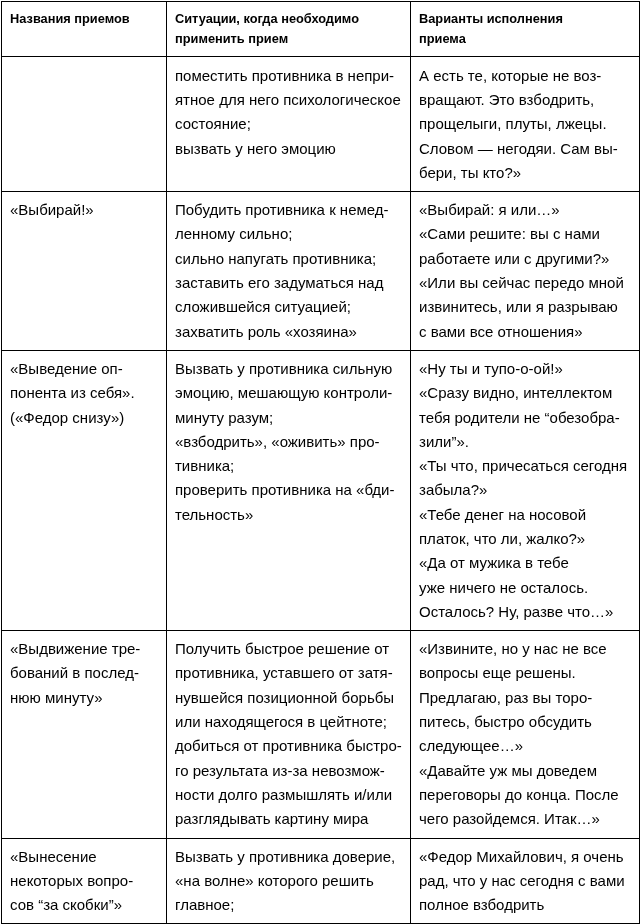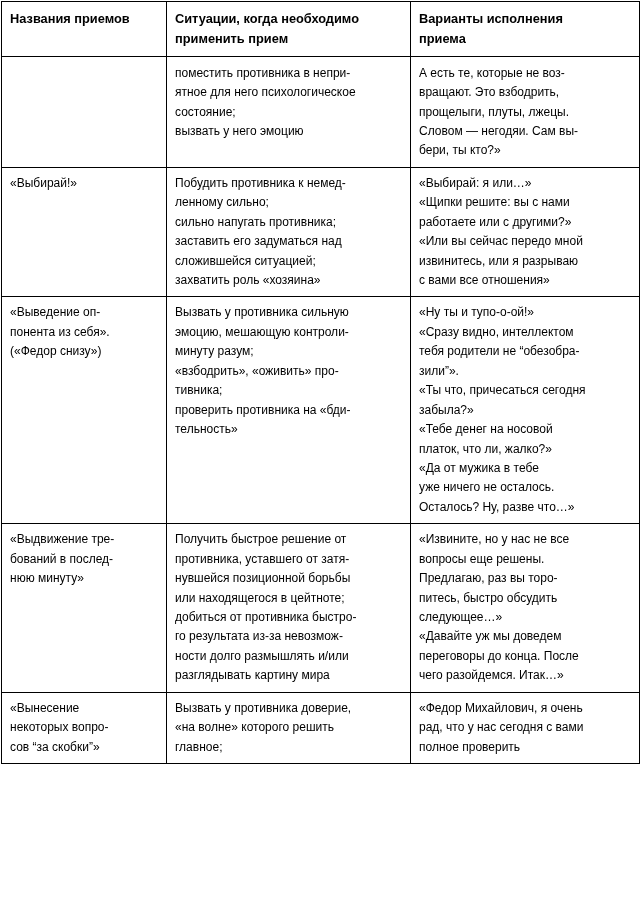--- a/index.html
+++ b/index.html
@@ -29,21 +29,21 @@
   }
   table.tactics-table col.col-names   { width: 165px; }
   table.tactics-table col.col-situations { width: 244px; }
   table.tactics-table col.col-variants   { width: 229px; }
 
   table.tactics-table th,
   table.tactics-table td {
     border: 1px solid #000000;
     vertical-align: top;
     padding: 6px 7px 6px 8px;
-    font-size: 12px;
+    font-size: 15px;
     line-height: 1.00;
     text-align: left;
   }
   table.tactics-table thead th {
     font-weight: bold;
     font-size: 12.8px;
     padding-top: 7px;
     padding-bottom: 7px;
     line-height: 1.55;
   }
@@ -120,21 +120,21 @@
             <p>ленному сильно;</p>
             <p>сильно напугать противника;</p>
             <p>заставить его задуматься над</p>
             <p>сложившейся ситуацией;</p>
             <p>захватить роль «хозяина»</p>
           </span>
         </td>
         <td>
           <span class="cell-lines">
             <p>«Выбирай: я или…»</p>
-            <p>«Щипки решите: вы с нами</p>
+            <p>«Сами решите: вы с нами</p>
             <p>работаете или с другими?»</p>
             <p>«Или вы сейчас передо мной</p>
             <p>извинитесь, или я разрываю</p>
             <p>с вами все отношения»</p>
           </span>
         </td>
       </tr>
 
       <tr>
         <td class="name-cell">
@@ -218,20 +218,20 @@
           <span class="cell-lines">
             <p>Вызвать у противника доверие,</p>
             <p>«на волне» которого решить</p>
             <p>главное;</p>
           </span>
         </td>
         <td>
           <span class="cell-lines">
             <p>«Федор Михайлович, я очень</p>
             <p>рад, что у нас сегодня с вами</p>
-            <p>полное проверить</p>
+            <p>полное взбодрить</p>
           </span>
         </td>
       </tr>
 
     </tbody>
   </table>
 </div>
 
 </body></html>

